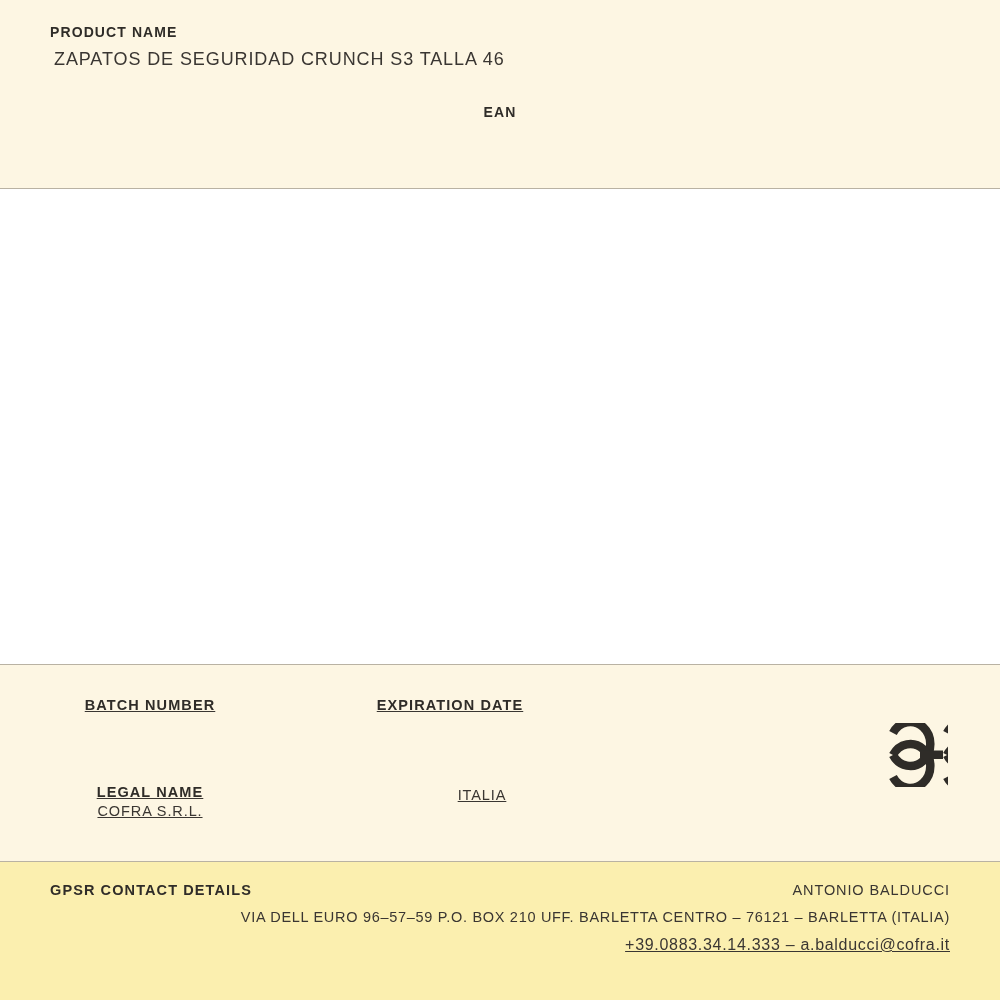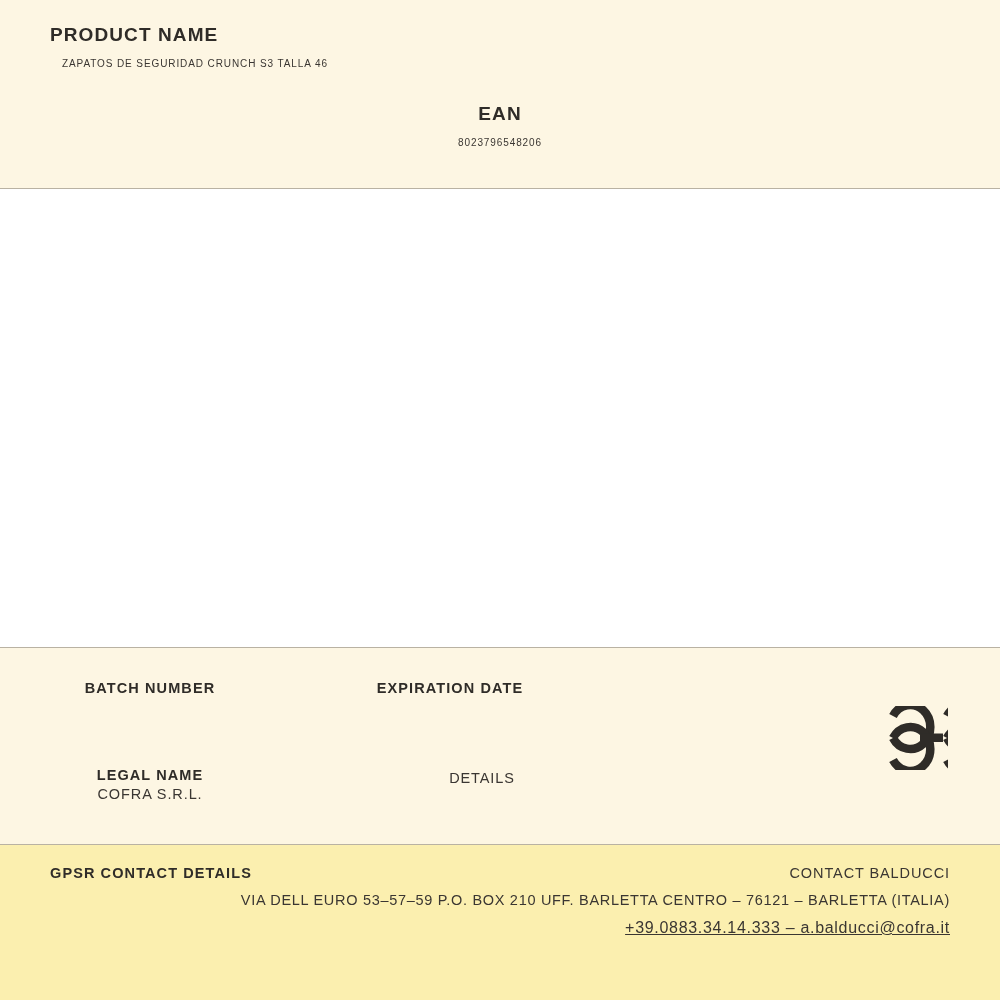--- a/index.html
+++ b/index.html
@@ -25,32 +25,32 @@
     background: #FDF6E3;
   }
 
   
   .top-section {
     padding: 24px 50px 0 50px;
     height: 188px;
     background: #FDF6E3;
   }
   .field-label {
-    font-size: 19px;
+    font-size: 14px;
     font-weight: 700;
     letter-spacing: 1.1px;
     color: #2f2c28;
     margin: 0 0 9px 0;
   }
   .field-value {
-    font-size: 10px;
+    font-size: 18px;
     font-weight: 400;
     letter-spacing: 0.9px;
     color: #3a3632;
-    margin: 12px;
+    margin: 4px;
   }
   .field-block + .field-block { margin-top: 34px; text-align: center; }
 
   .divider {
     height: 1px;
     width: 100%;
     background: #b9b2a3;
     flex: none;
   }
 
@@ -69,20 +69,21 @@
     flex: none;
   }
   .grid-row {
     display: flex;
     width: 100%;
     text-align: center;
   }
   .grid-cell {
     width: 300px;
     padding: 0;
+    text-decoration: underline;
   }
   .grid-cell.spacer { flex: 1 1 auto; width: auto; }
 
   .cell-label {
     font-size: 14.5px;
     font-weight: 700;
     letter-spacing: 1.1px;
     color: #2f2c28;
   }
   .cell-value {
@@ -103,21 +104,21 @@
     right: 52px;
     top: 58px;
     width: 96px;
     height: 64px;
   }
 
   
   .footer {
     background: #FBEFAF;
     padding: 20px 50px 24px 50px;
-    height: 155px;
+    height: 138px;
     flex: none;
     position: relative;
   }
   .footer-top {
     display: flex;
     justify-content: space-between;
     align-items: baseline;
   }
   .footer-label {
     font-size: 14.5px;
@@ -147,21 +148,20 @@
 
 <div class="page">
 
   <div class="top-section">
     <div class="field-block">
       <div class="field-label">PRODUCT NAME</div>
       <div class="field-value">ZAPATOS DE SEGURIDAD CRUNCH S3 TALLA 46</div>
     </div>
     <div class="field-block">
       <div class="field-label">EAN</div>
-      <div class="field-value">8023796548206</div>
     </div>
   </div>
 
   <div class="divider"></div>
 
   <div class="mid-section"></div>
 
   <div class="divider"></div>
 
   <div class="bottom-section">
@@ -177,21 +177,21 @@
       </div>
       <div class="grid-cell spacer"></div>
     </div>
 
     <div class="grid-row row-two">
       <div class="grid-cell">
         <div class="cell-label">LEGAL NAME</div>
         <div class="cell-value">COFRA S.R.L.</div>
       </div>
       <div class="grid-cell">
-        <div class="cell-value">DETAILS</div>
+        <div class="cell-value">ITALIA</div>
       </div>
       <div class="grid-cell spacer"></div>
     </div>
 
     <div class="ce-mark">
       <svg viewBox="0 0 96 64" width="96" height="64" aria-hidden="true">
 
         <path d="M41 32 A 20 22 0 1 0 41 10" fill="none" stroke="#2f2c28" stroke-width="8.5" stroke-linecap="butt"></path>
         <path d="M41 32 A 20 22 0 1 1 41 54" fill="none" stroke="#2f2c28" stroke-width="8.5" stroke-linecap="butt"></path>
 
@@ -201,19 +201,19 @@
       </svg>
     </div>
 
   </div>
 
   <div class="divider"></div>
 
   <div class="footer">
     <div class="footer-top">
       <div class="footer-label">GPSR CONTACT DETAILS</div>
-      <div class="footer-company">CONTACT BALDUCCI</div>
-    </div>
-    <div class="footer-line">VIA DELL EURO 53–57–59 P.O. BOX 210 UFF. BARLETTA CENTRO – 76121 – BARLETTA (ITALIA)</div>
+      <div class="footer-company">ANTONIO BALDUCCI</div>
+    </div>
+    <div class="footer-line">VIA DELL EURO 96–57–59 P.O. BOX 210 UFF. BARLETTA CENTRO – 76121 – BARLETTA (ITALIA)</div>
     <div class="footer-line small">+39.0883.34.14.333 – a.balducci@cofra.it</div>
   </div>
 
 </div>
 
 </body></html>

